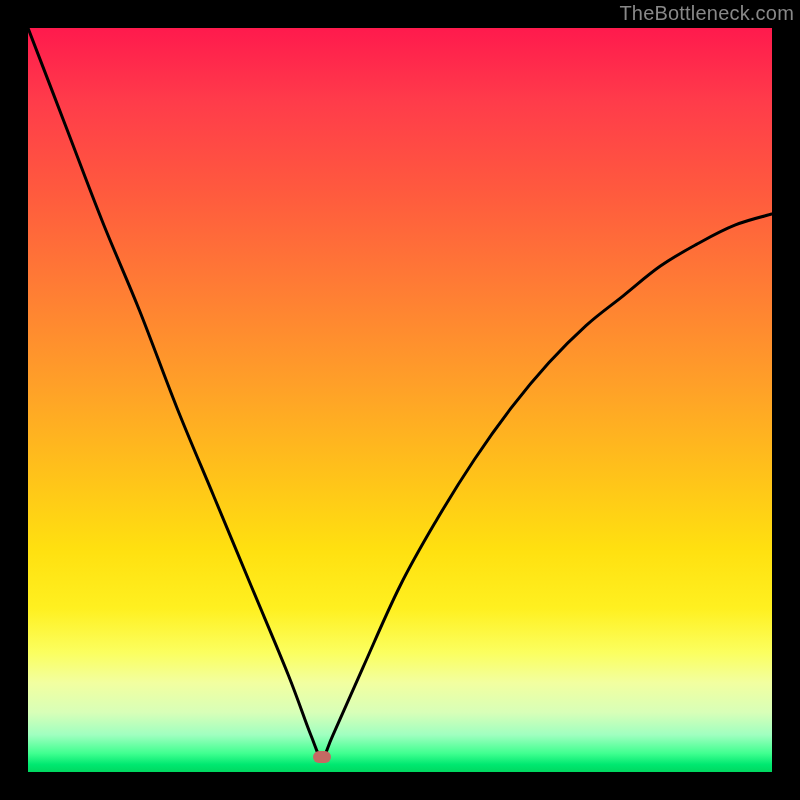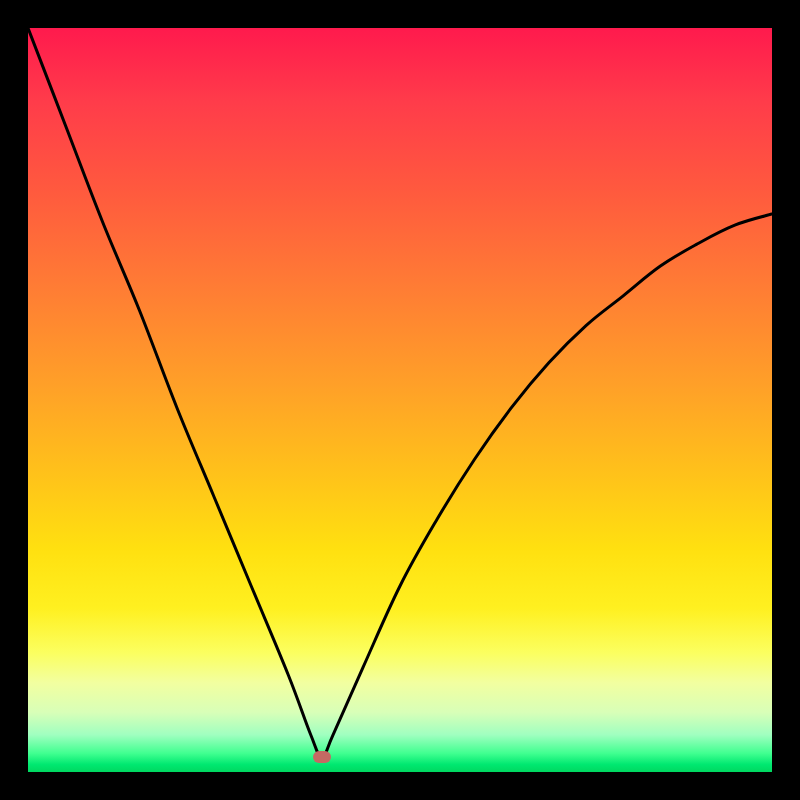--- a/index.html
+++ b/index.html
@@ -74,20 +74,21 @@
     font-size: 20px;
     letter-spacing: 0.2px;
     user-select: none;
   }
 </style>
 </head>
 <body>
 
 <div class="frame">
 
+  <div class="watermark">TheBottleneck.com</div>
 
   <div class="plot-area">
     <div class="gradient"></div>
 
     <svg class="curve" viewBox="0 0 744 744" preserveAspectRatio="none">
       <path id="curve-path" d="M 0.00 0.00 C 6.70 17.41, 23.81 61.90, 37.20 96.72 C 50.59 131.54, 61.01 159.96, 74.40 193.44 C 87.79 226.92, 98.21 249.24, 111.60 282.72 C 124.99 316.20, 135.41 345.96, 148.80 379.44 C 162.19 412.92, 172.61 436.58, 186.00 468.72 C 199.39 500.86, 209.81 525.86, 223.20 558.00 C 236.59 590.14, 249.69 620.50, 260.40 647.28 C 271.11 674.06, 276.69 692.07, 282.72 706.80 C 288.75 721.53, 289.86 729.12, 293.88 729.12 C 297.90 729.12, 297.67 722.87, 305.04 706.80 C 312.41 690.73, 322.75 666.62, 334.80 639.84 C 346.85 613.06, 358.61 584.78, 372.00 558.00 C 385.39 531.22, 395.81 513.81, 409.20 491.04 C 422.59 468.27, 433.01 451.61, 446.40 431.52 C 459.79 411.43, 470.21 396.85, 483.60 379.44 C 496.99 362.03, 507.41 349.53, 520.80 334.80 C 534.19 320.07, 544.61 309.65, 558.00 297.60 C 571.39 285.55, 581.81 278.55, 595.20 267.84 C 608.59 257.13, 619.01 247.45, 632.40 238.08 C 645.79 228.71, 656.21 223.13, 669.60 215.76 C 682.99 208.39, 693.41 202.52, 706.80 197.16 C 720.19 191.80, 737.30 188.01, 744.00 186.00" fill="none" stroke="#000" stroke-width="3" stroke-linecap="round"></path>
     </svg>
 
     <div class="marker" id="opt-marker" style="left: 293.88px; top: 729.12px;"></div>
   </div>

